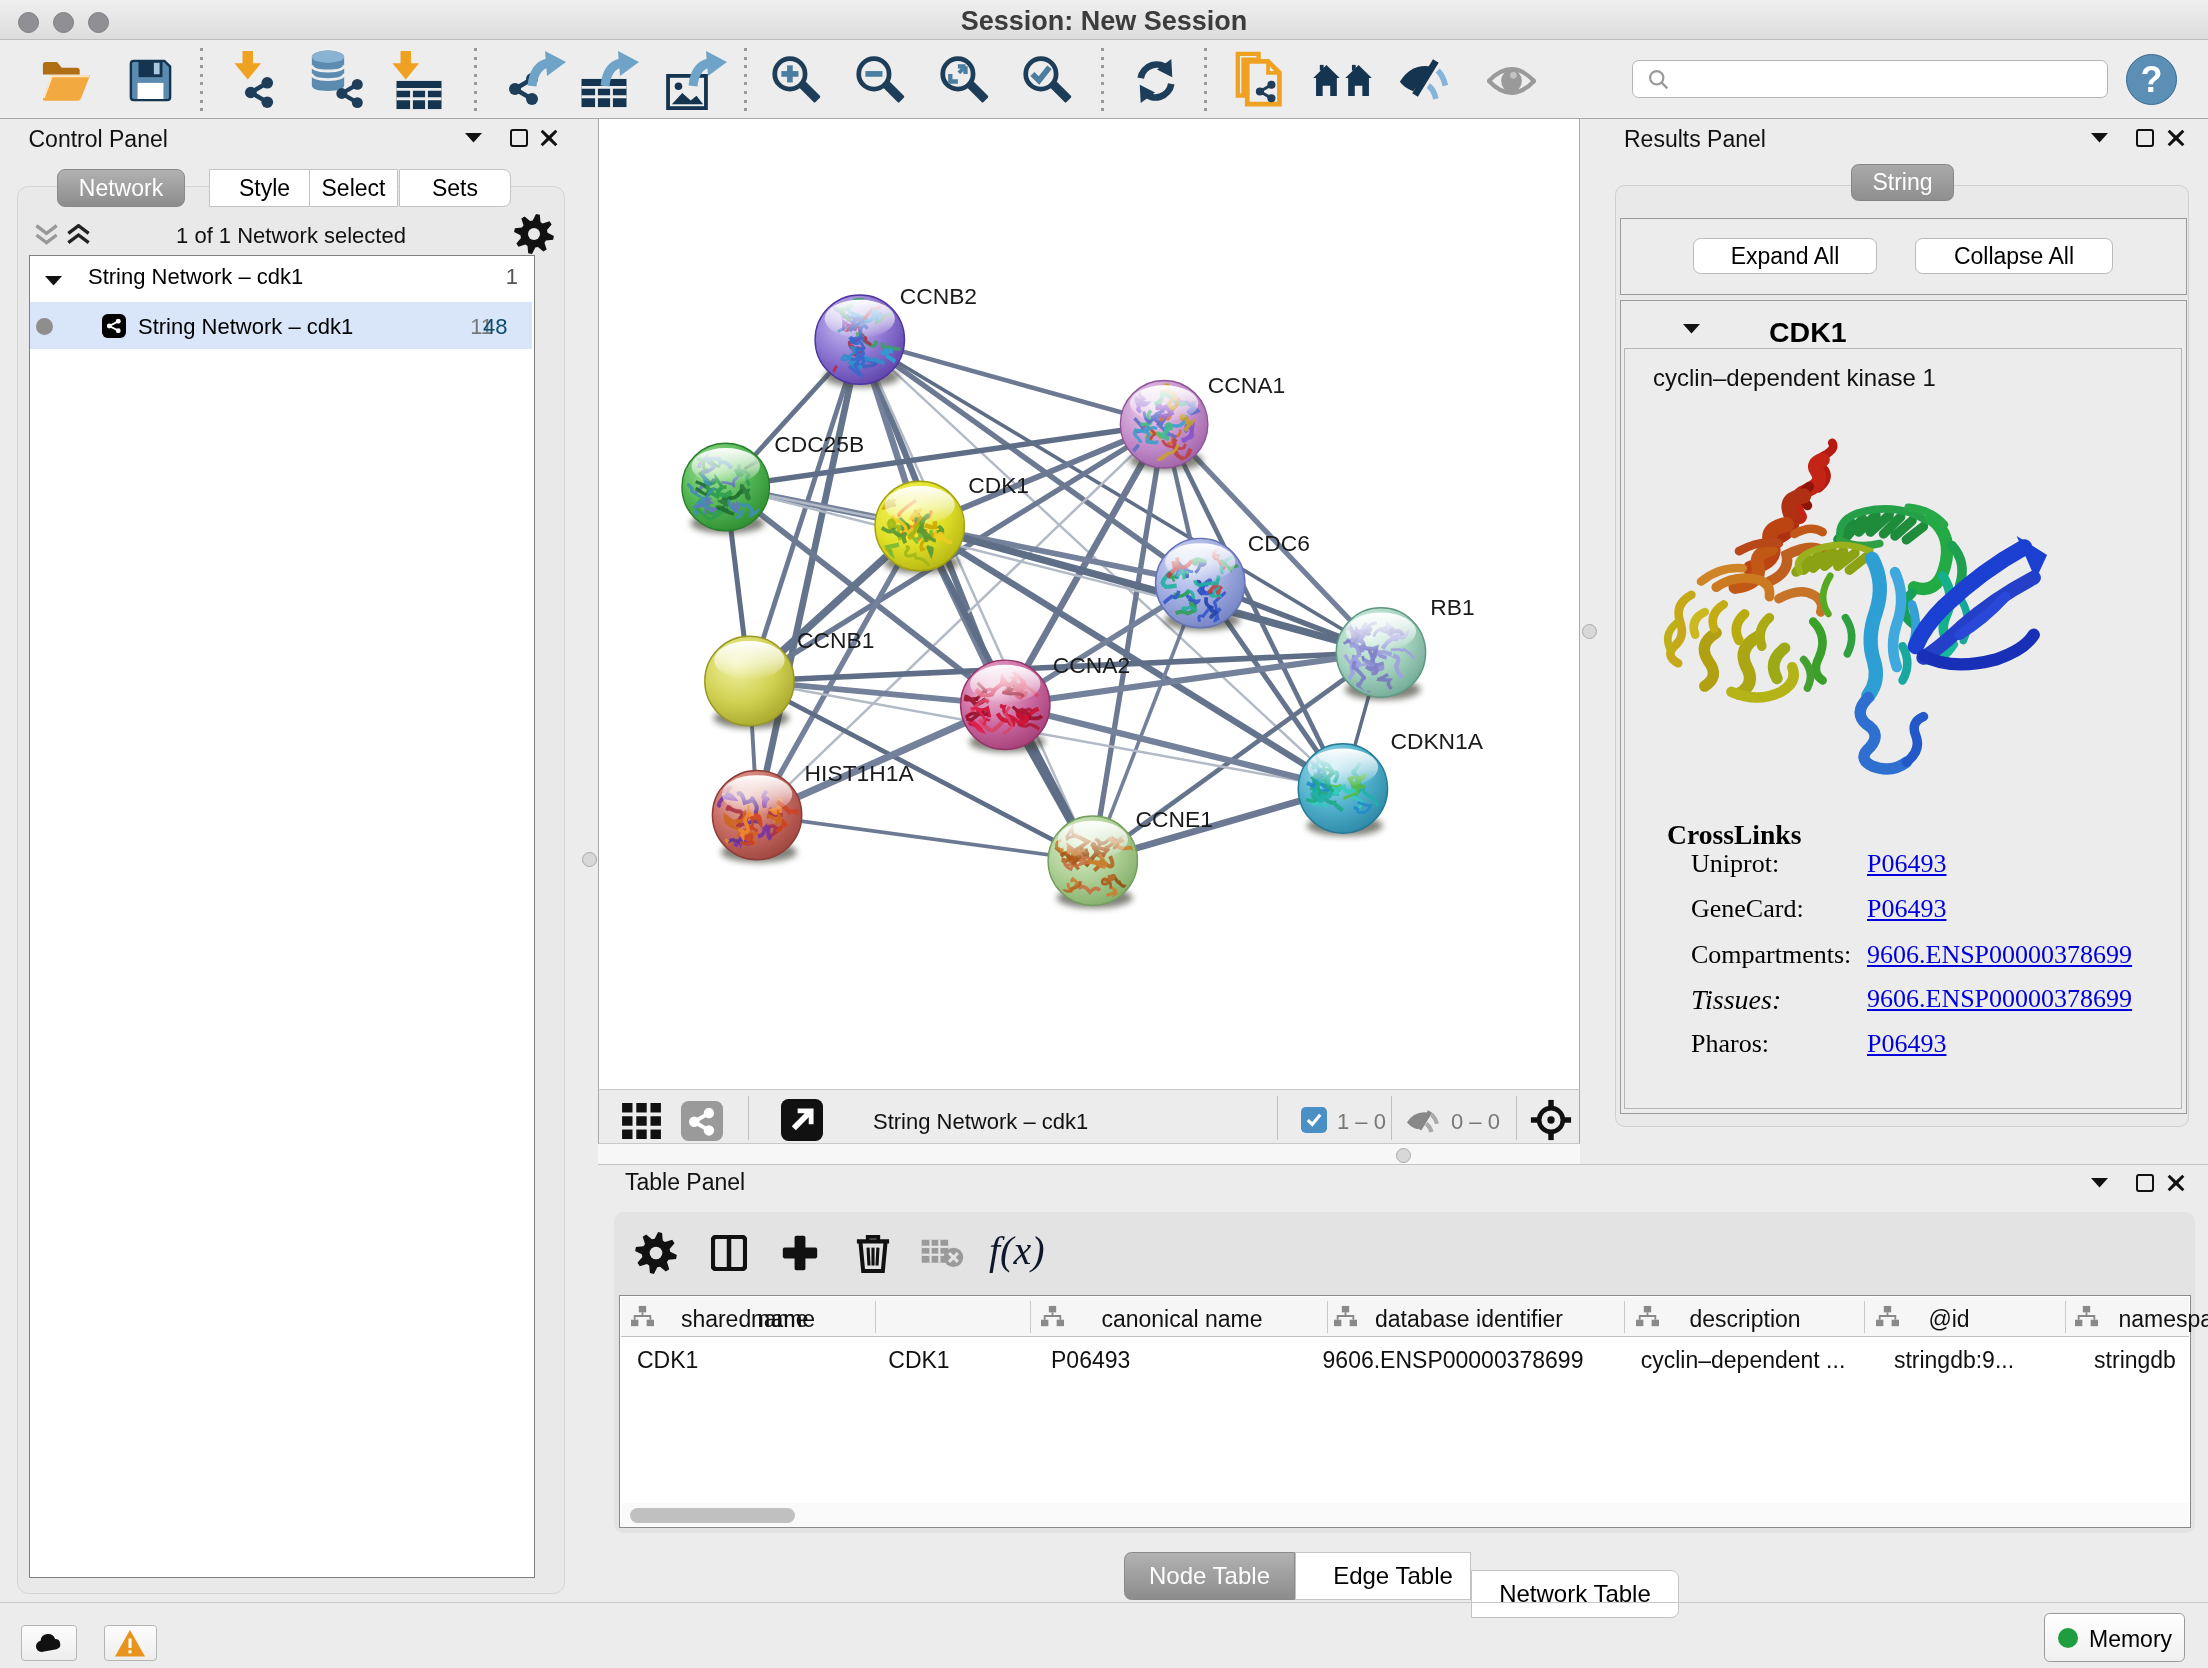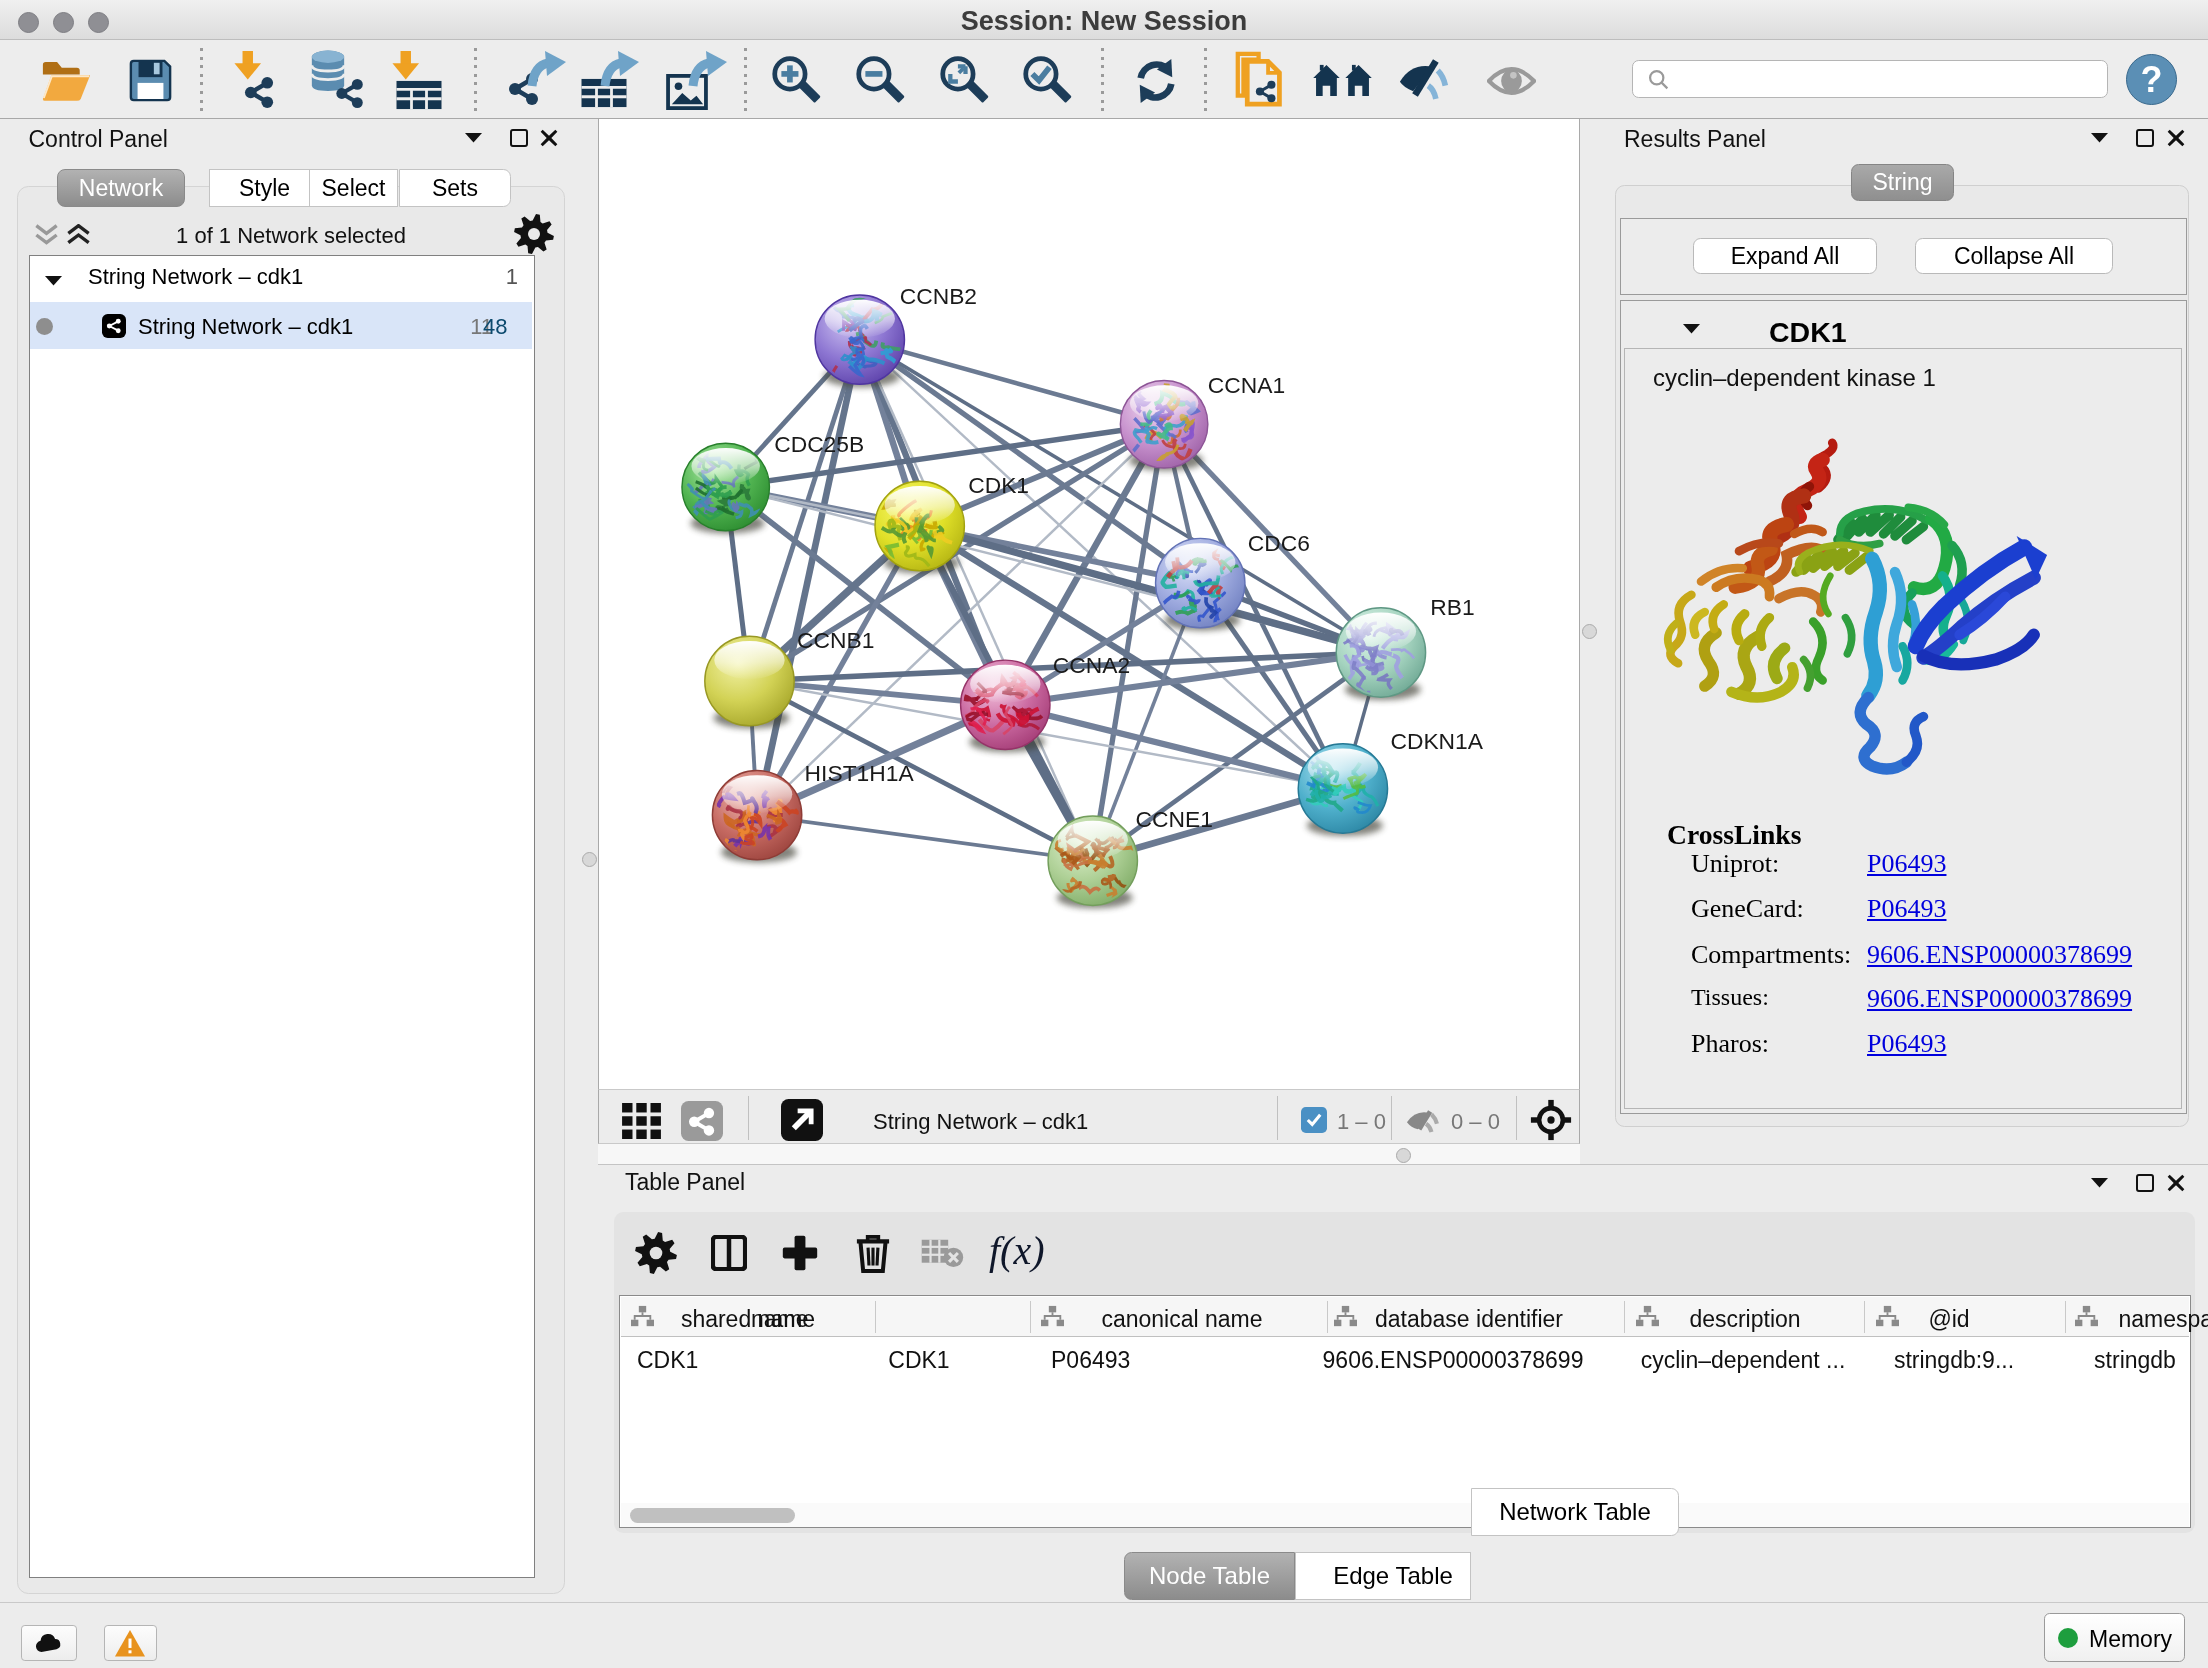--- a/index.html
+++ b/index.html
@@ -868,21 +868,21 @@
     <path d="M304 362 Q320 350 314 334 Q308 320 322 314" fill="none" stroke="#2258c8" stroke-width="10" stroke-linecap="round"></path>
   </svg>
 
 <div class="abs serif" style="left:1667px;top:819px;font-size:27.6px;font-weight:bold;color:#000;">CrossLinks</div>
 <div class="abs serif" style="left:1691px;top:849px;font-size:26px;color:#000;">Uniprot:</div>
 <div class="abs serif" style="left:1867px;top:849px;font-size:26px;color:#0000dd;text-decoration:underline;">P06493</div>
 <div class="abs serif" style="left:1691px;top:894px;font-size:26px;color:#000;">GeneCard:</div>
 <div class="abs serif" style="left:1867px;top:894px;font-size:26px;color:#0000dd;text-decoration:underline;">P06493</div>
 <div class="abs serif" style="left:1691px;top:940px;font-size:26px;color:#000;">Compartments:</div>
 <div class="abs serif" style="left:1867px;top:940px;font-size:26px;color:#0000dd;text-decoration:underline;">9606.ENSP00000378699</div>
-<div class="abs serif" style="left:1691px;top:984px;font-size:24px;color:#000;">Tissues:</div>
+<div class="abs serif" style="left:1691px;top:984px;font-size:28px;color:#000;font-style:italic;">Tissues:</div>
 <div class="abs serif" style="left:1867px;top:984px;font-size:26px;color:#0000dd;text-decoration:underline;">9606.ENSP00000378699</div>
 <div class="abs serif" style="left:1691px;top:1029px;font-size:26px;color:#000;">Pharos:</div>
 <div class="abs serif" style="left:1867px;top:1029px;font-size:26px;color:#0000dd;text-decoration:underline;">P06493</div>
 
 <div class="abs" style="left:598px;top:1164px;width:1610px;height:1px;background:#c4c4c4;"></div>
 <div class="abs panel-title" style="left:625px;top:1169px;">Table Panel</div>
 <svg class="icon" style="left:2091px;top:1177px" width="17" height="11.4" viewBox="0 0 18 12">
     <path d="M0 1 L18 1 L9 11 Z" fill="#111"></path>
   </svg>
 <div class="abs" style="left:2136px;top:1174px;width:18px;height:18px;border:2.4px solid #111;border-radius:2.9px;"></div>
@@ -980,21 +980,21 @@
 <div class="abs" style="left:1051px;top:1347px;font-size:23px;color:#111;">P06493</div>
 <div class="abs" style="left:1215px;top:1347px;width:476px;text-align:center;font-size:23px;color:#111;">9606.ENSP00000378699</div>
 <div class="abs" style="left:1505px;top:1347px;width:476px;text-align:center;font-size:23px;color:#111;">cyclin–dependent ...</div>
 <div class="abs" style="left:1716px;top:1347px;width:476px;text-align:center;font-size:23px;color:#111;">stringdb:9...</div>
 <div class="abs" style="left:1897px;top:1347px;width:476px;text-align:center;font-size:23px;color:#111;">stringdb</div>
 <div class="abs" style="left:621px;top:1503px;width:1568px;height:24px;background:#fafafa;"></div>
 <div class="abs" style="left:630px;top:1508px;width:165px;height:15px;background:#c0c0c0;border-radius:7.6px;"></div>
 
 <div class="tab sel" style="left:1124px;top:1552px;width:171px;height:48px;line-height:46px;font-size:24px;border-radius:7.6px 0 0 7.6px;">Node Table</div>
 <div class="tab" style="left:1295px;top:1552px;width:176px;height:48px;line-height:46px;font-size:24px;padding-left:20px;">Edge Table</div>
-<div class="tab" style="left:1471px;top:1488px;width:208px;height:48px;line-height:46px;font-size:24px;border-radius:0 7.6px 7.6px 0;">Network Table</div>
+<div class="tab" style="left:1471px;top:1570px;width:208px;height:48px;line-height:46px;font-size:24px;border-radius:0 7.6px 7.6px 0;">Network Table</div>
 
 <div class="abs" style="left:0;top:1602px;width:2208px;height:1px;background:#c9c9c9;"></div>
 <div class="abs" style="left:21px;top:1625px;width:56px;height:36px;background:linear-gradient(#fdfdfd,#ededed);border:1px solid #b5b5b5;border-radius:3.8px;"></div>
 <svg class="icon" style="left:34px;top:1633px" width="30" height="21" viewBox="0 0 32 22">
     <path d="M8 20 a6 6 0 0 1 -1 -11.9 A8 8 0 0 1 22.5 6.2 a5.5 5.5 0 0 1 1.5 10.8 z" fill="#111"></path>
   </svg>
 <div class="abs" style="left:104px;top:1625px;width:53px;height:36px;background:linear-gradient(#fdfdfd,#ededed);border:1px solid #b5b5b5;border-radius:3.8px;"></div>
 <svg class="icon" style="left:114px;top:1629px" width="32" height="28.5" viewBox="0 0 34 30">
     <path d="M17 1 L33 29 L1 29 Z" fill="#e8931e"></path>
     <rect x="15.4" y="10" width="3.2" height="10" fill="#fff"></rect>

